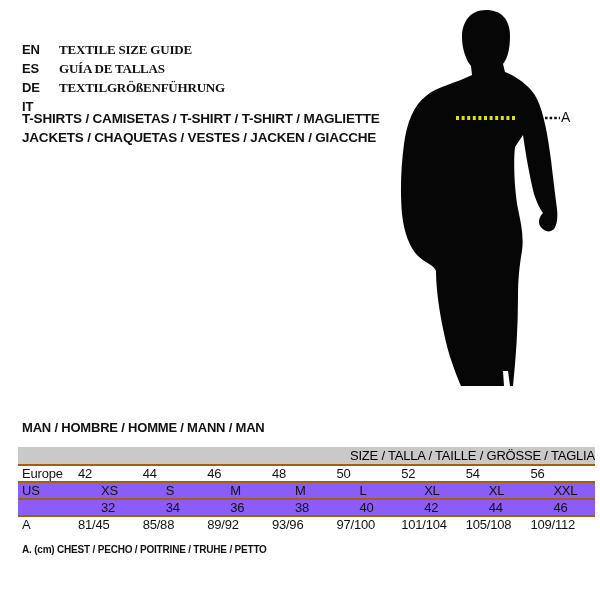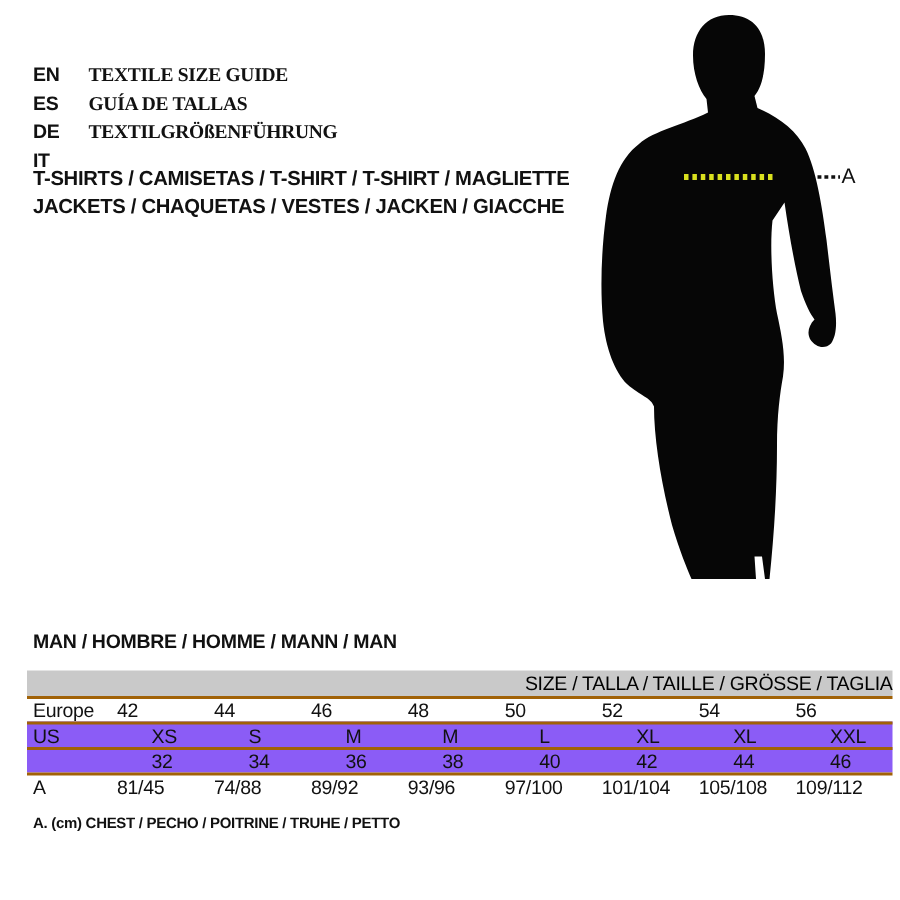--- a/index.html
+++ b/index.html
@@ -164,21 +164,21 @@
       <span class="cell">38</span>
       <span class="cell">40</span>
       <span class="cell">42</span>
       <span class="cell">44</span>
       <span class="cell">46</span>
     </div>
 
     <div class="t-row">
       <span class="cell label">A</span>
       <span class="cell">81/45</span>
-      <span class="cell">74/88</span>
+      <span class="cell">85/88</span>
       <span class="cell">89/92</span>
       <span class="cell">93/96</span>
       <span class="cell">97/100</span>
       <span class="cell">101/104</span>
       <span class="cell">105/108</span>
       <span class="cell">109/112</span>
     </div>
   </div>
 
   <div class="footnote">A. (cm) CHEST / PECHO / POITRINE / TRUHE / PETTO</div>

